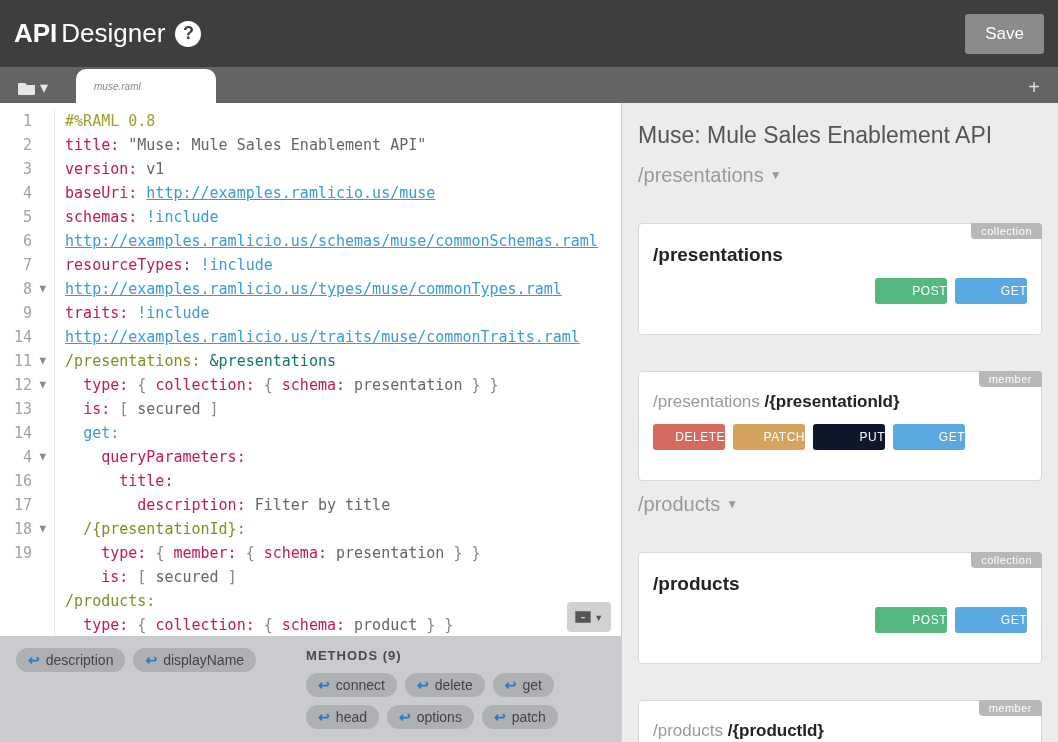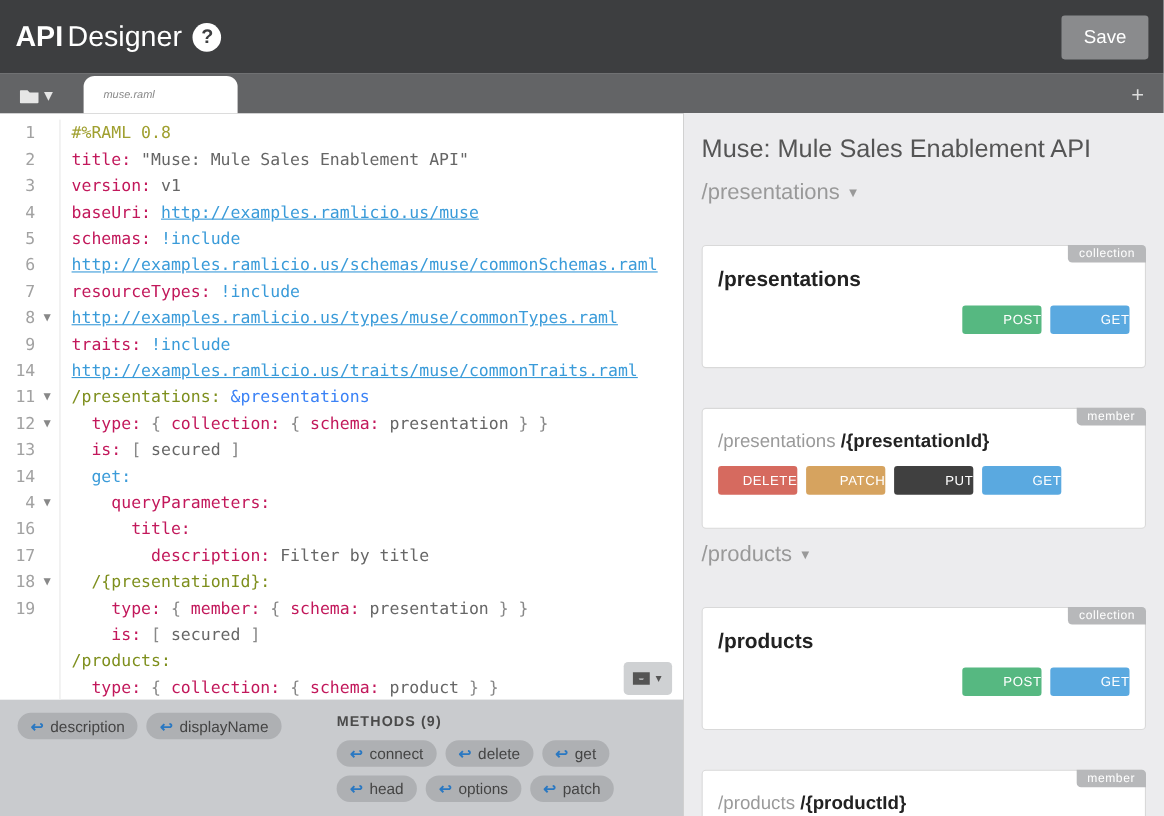--- a/index.html
+++ b/index.html
@@ -63,21 +63,21 @@
     user-select:none; border-right:1px solid #e8e8e8;
   }
   .gutter .ln { display:flex; justify-content:flex-end; gap:4px; }
   .fold { color:#888; font-size:11px; width:10px; display:inline-block; }
   .code { padding-left:10px; white-space:pre; }
   .tk-comment { color:#a0a030; }
   .tk-key { color:#c2185b; }
   .tk-str { color:#666; }
   .tk-url { color:#3a9bd9; text-decoration:underline; }
   .tk-tag { color:#3a9bd9; }
-  .tk-anchor { color:#3b82f6; }
+  .tk-anchor { color:#0f766e; }
   .tk-punc { color:#888; }
   .tk-route { color:#7e8f1d;margin-top:12px; }
   .tk-method { color:#3a9bd9; }
   .shelf-toggle {
     position:absolute; right:10px; bottom:4px; background:#cfd1d3; color:#555;
     border-radius:4px; padding:3px 8px; font-size:14px; display:flex; gap:4px; align-items:center;
   }
   .shelf {
     background:#c9cbce; padding:12px 16px 18px; display:flex; gap:50px;
   }
@@ -113,21 +113,21 @@
   .methods-row { display:flex; gap:8px; margin-top:12px; justify-content:flex-end;}
   .methods-row.left-align { justify-content:flex-start; }
   .mbtn {
     color:#fff; font-size:12px; padding:6px 0; width:72px; text-align:right;
     border-radius:3px; letter-spacing:0.5px; cursor:pointer;
   }
   .m-post { background:#56b881; }
   .m-get { background:#5aa9e0; }
   .m-delete { background:#d66a5f; }
   .m-patch { background:#d6a35f; }
-  .m-put { background:#404040; }
+  .m-put { background:#0f172a; }
 </style>
 </head>
 <body>
 
 <div class="header">
   <div class="title">
     <span><strong>API</strong><span>Designer</span></span>
     <span class="help-icon">?</span>
   </div>
   <div class="spacer"></div>

